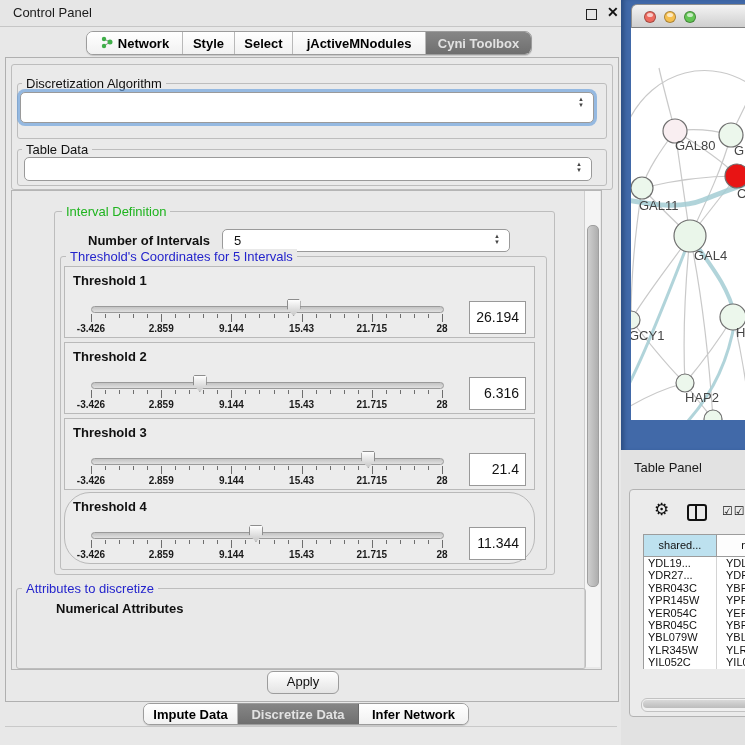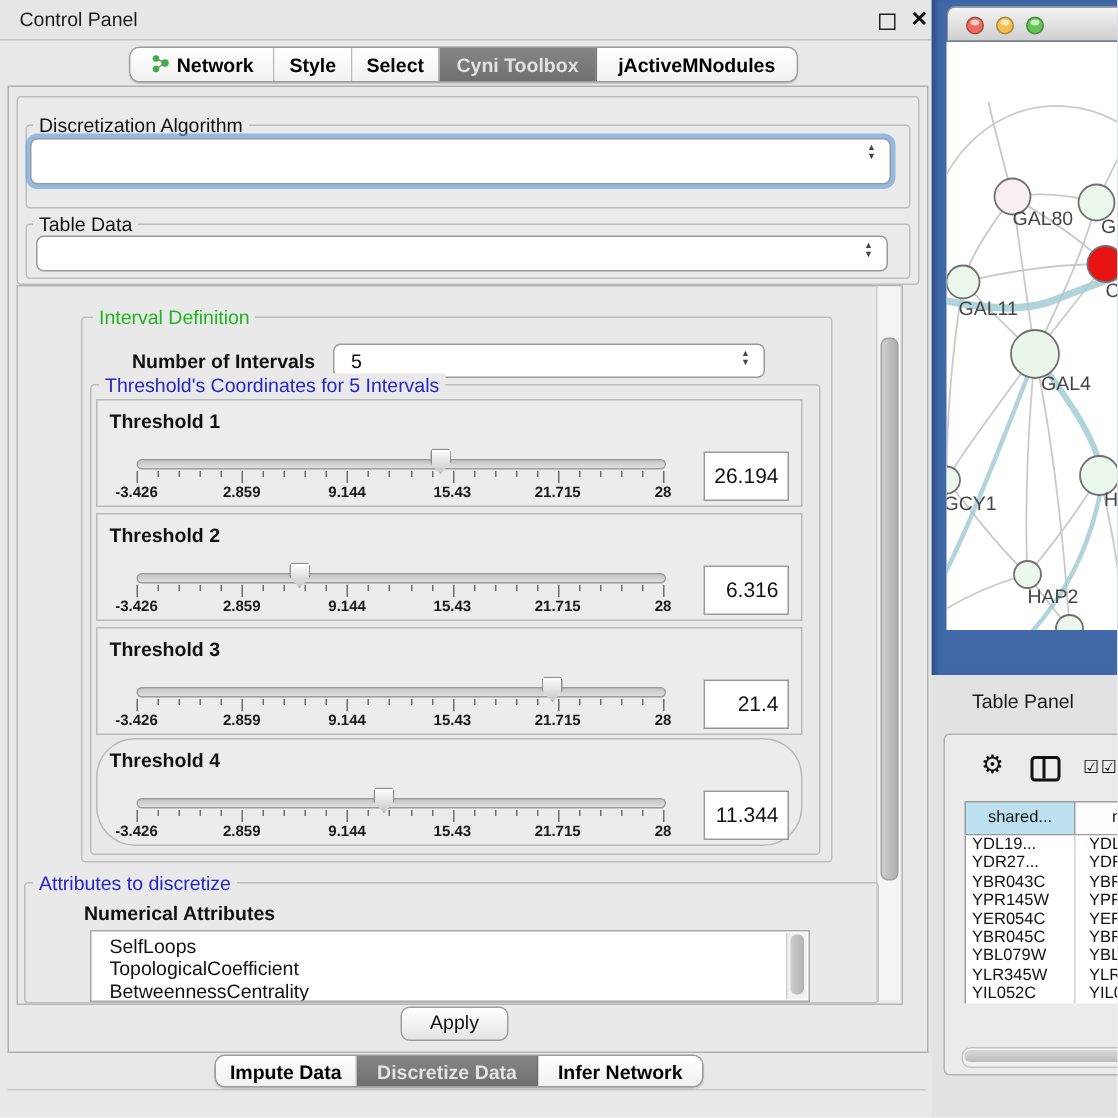--- a/index.html
+++ b/index.html
@@ -67,21 +67,21 @@
      border:1px solid #9c9c9c;border-radius:6px;text-align:center;line-height:20px;}
   
   #net-region{left:621px;top:0;width:124px;height:450px;background:#4169a8;
      box-shadow:inset 5px 0 4px -2px #2d4f84;}
   #net-window-bar{left:631px;top:4px;width:122px;height:24px;border:1px solid #8f8f8f;border-bottom-color:#7f7f7f;
      border-radius:6px 6px 0 0;background:linear-gradient(#f4f4f4,#cfcfcf);box-sizing:border-box;}
   .light{position:absolute;top:6px;width:12px;height:12px;border-radius:50%;border:1px solid rgba(0,0,0,.3);box-sizing:border-box;}
   .light:after{content:"";position:absolute;left:2px;top:1px;width:6px;height:4px;border-radius:50%;background:rgba(255,255,255,.65);}
   #net-canvas{left:631px;top:28px;width:114px;height:392px;background:#fff;overflow:hidden;}
   #table-region{left:621px;top:450px;width:124px;height:295px;background:#e2e2e2;}
-  #tp-title{position:absolute;left:13px;top:10px;color:#1a1a1a;margin-left:14px;}
+  #tp-title{position:absolute;left:13px;top:10px;color:#1a1a1a;}
   #tp-box{position:absolute;left:8px;top:39px;width:130px;height:226px;background:#ebebeb;
      border:1px solid #b3b3b3;border-radius:4px;}
   #gear{position:absolute;left:24px;top:11px;font-size:17px;line-height:17px;color:#111;}
   #colicon{position:absolute;left:57px;top:14px;width:16px;height:13px;border:2px solid #111;border-radius:3px;}
   #colicon i{position:absolute;left:6px;top:0;width:2px;height:13px;background:#111;}
   #checks{position:absolute;left:92px;top:14px;font-size:12px;letter-spacing:1px;color:#111;white-space:nowrap;}
   .hcell{position:absolute;top:44px;height:23px;border:1px solid #9c9c9c;box-sizing:border-box;
      font-size:11px;text-align:center;line-height:21px;}
   #tbody{position:absolute;left:13px;top:67px;width:130px;height:112px;background:#fff;
      border-left:1px solid #9c9c9c;overflow:hidden;}
@@ -116,25 +116,25 @@
             <circle cx="10" cy="7" r="2.5" fill="#3fae49"></circle>
           </svg></span>
         <span>Network</span>
       </div>
       <div class="tab" style="width: 52px;">
         <span>Style</span>
       </div>
       <div class="tab" style="width: 58px;">
         <span>Select</span>
       </div>
+      <div class="tab" style="width: 133px;">
+        <span>jActiveMNodules</span>
+      </div>
       <div class="tab sel" style="width: 105px;">
         <span>Cyni Toolbox</span>
-      </div>
-      <div class="tab" style="width: 133px;">
-        <span>jActiveMNodules</span>
       </div>
     </div>
 
   <div class="abs" id="outer-box"></div>
   <div class="abs" id="bottom-line"></div>
 
   <div class="group" style="left:11px;top:64px;width:600px;height:124px;background:#eaeaea;"></div>
   <div class="group" style="left:17px;top:83px;width:588px;height:54px;"></div>
   <div class="group-label" style="left:22px;top:76px;background:#eaeaea;">Discretization Algorithm</div>
 
@@ -333,28 +333,20 @@
           <b style="left: 280.8px;">21.715</b>
           <b style="left: 351px;">28</b>
         </div>
         <div class="thr-value">11.344</div>
       </div>
     </div>
 
   <div class="group" style="left:16px;top:588px;width:568px;height:79px;"></div>
   <div class="group-label blue" style="left:22px;top:581px;">Attributes to discretize</div>
   <div class="abs" style="left:56px;top:601px;font-weight:bold;">Numerical Attributes</div>
-  <div class="abs" id="attr-list">
-    <div id="attr-scroll">
-      <div class="thumb"></div>
-    </div>
-  <div class="li" style="top: 2px;">SelfLoops</div>
-      <div class="li" style="top: 17px;">TopologicalCoefficient</div>
-      <div class="li" style="top: 32px;">BetweennessCentrality</div>
-    </div>
 
   <div class="abs" id="apply">Apply</div>
   <div class="abs tabbar" id="bottom-tabs">
       <div class="tab" style="width: 94px;">
         <span>Impute Data</span>
       </div>
       <div class="tab sel" style="width: 121px;">
         <span>Discretize Data</span>
       </div>
       <div class="tab" style="width: 109px;">

